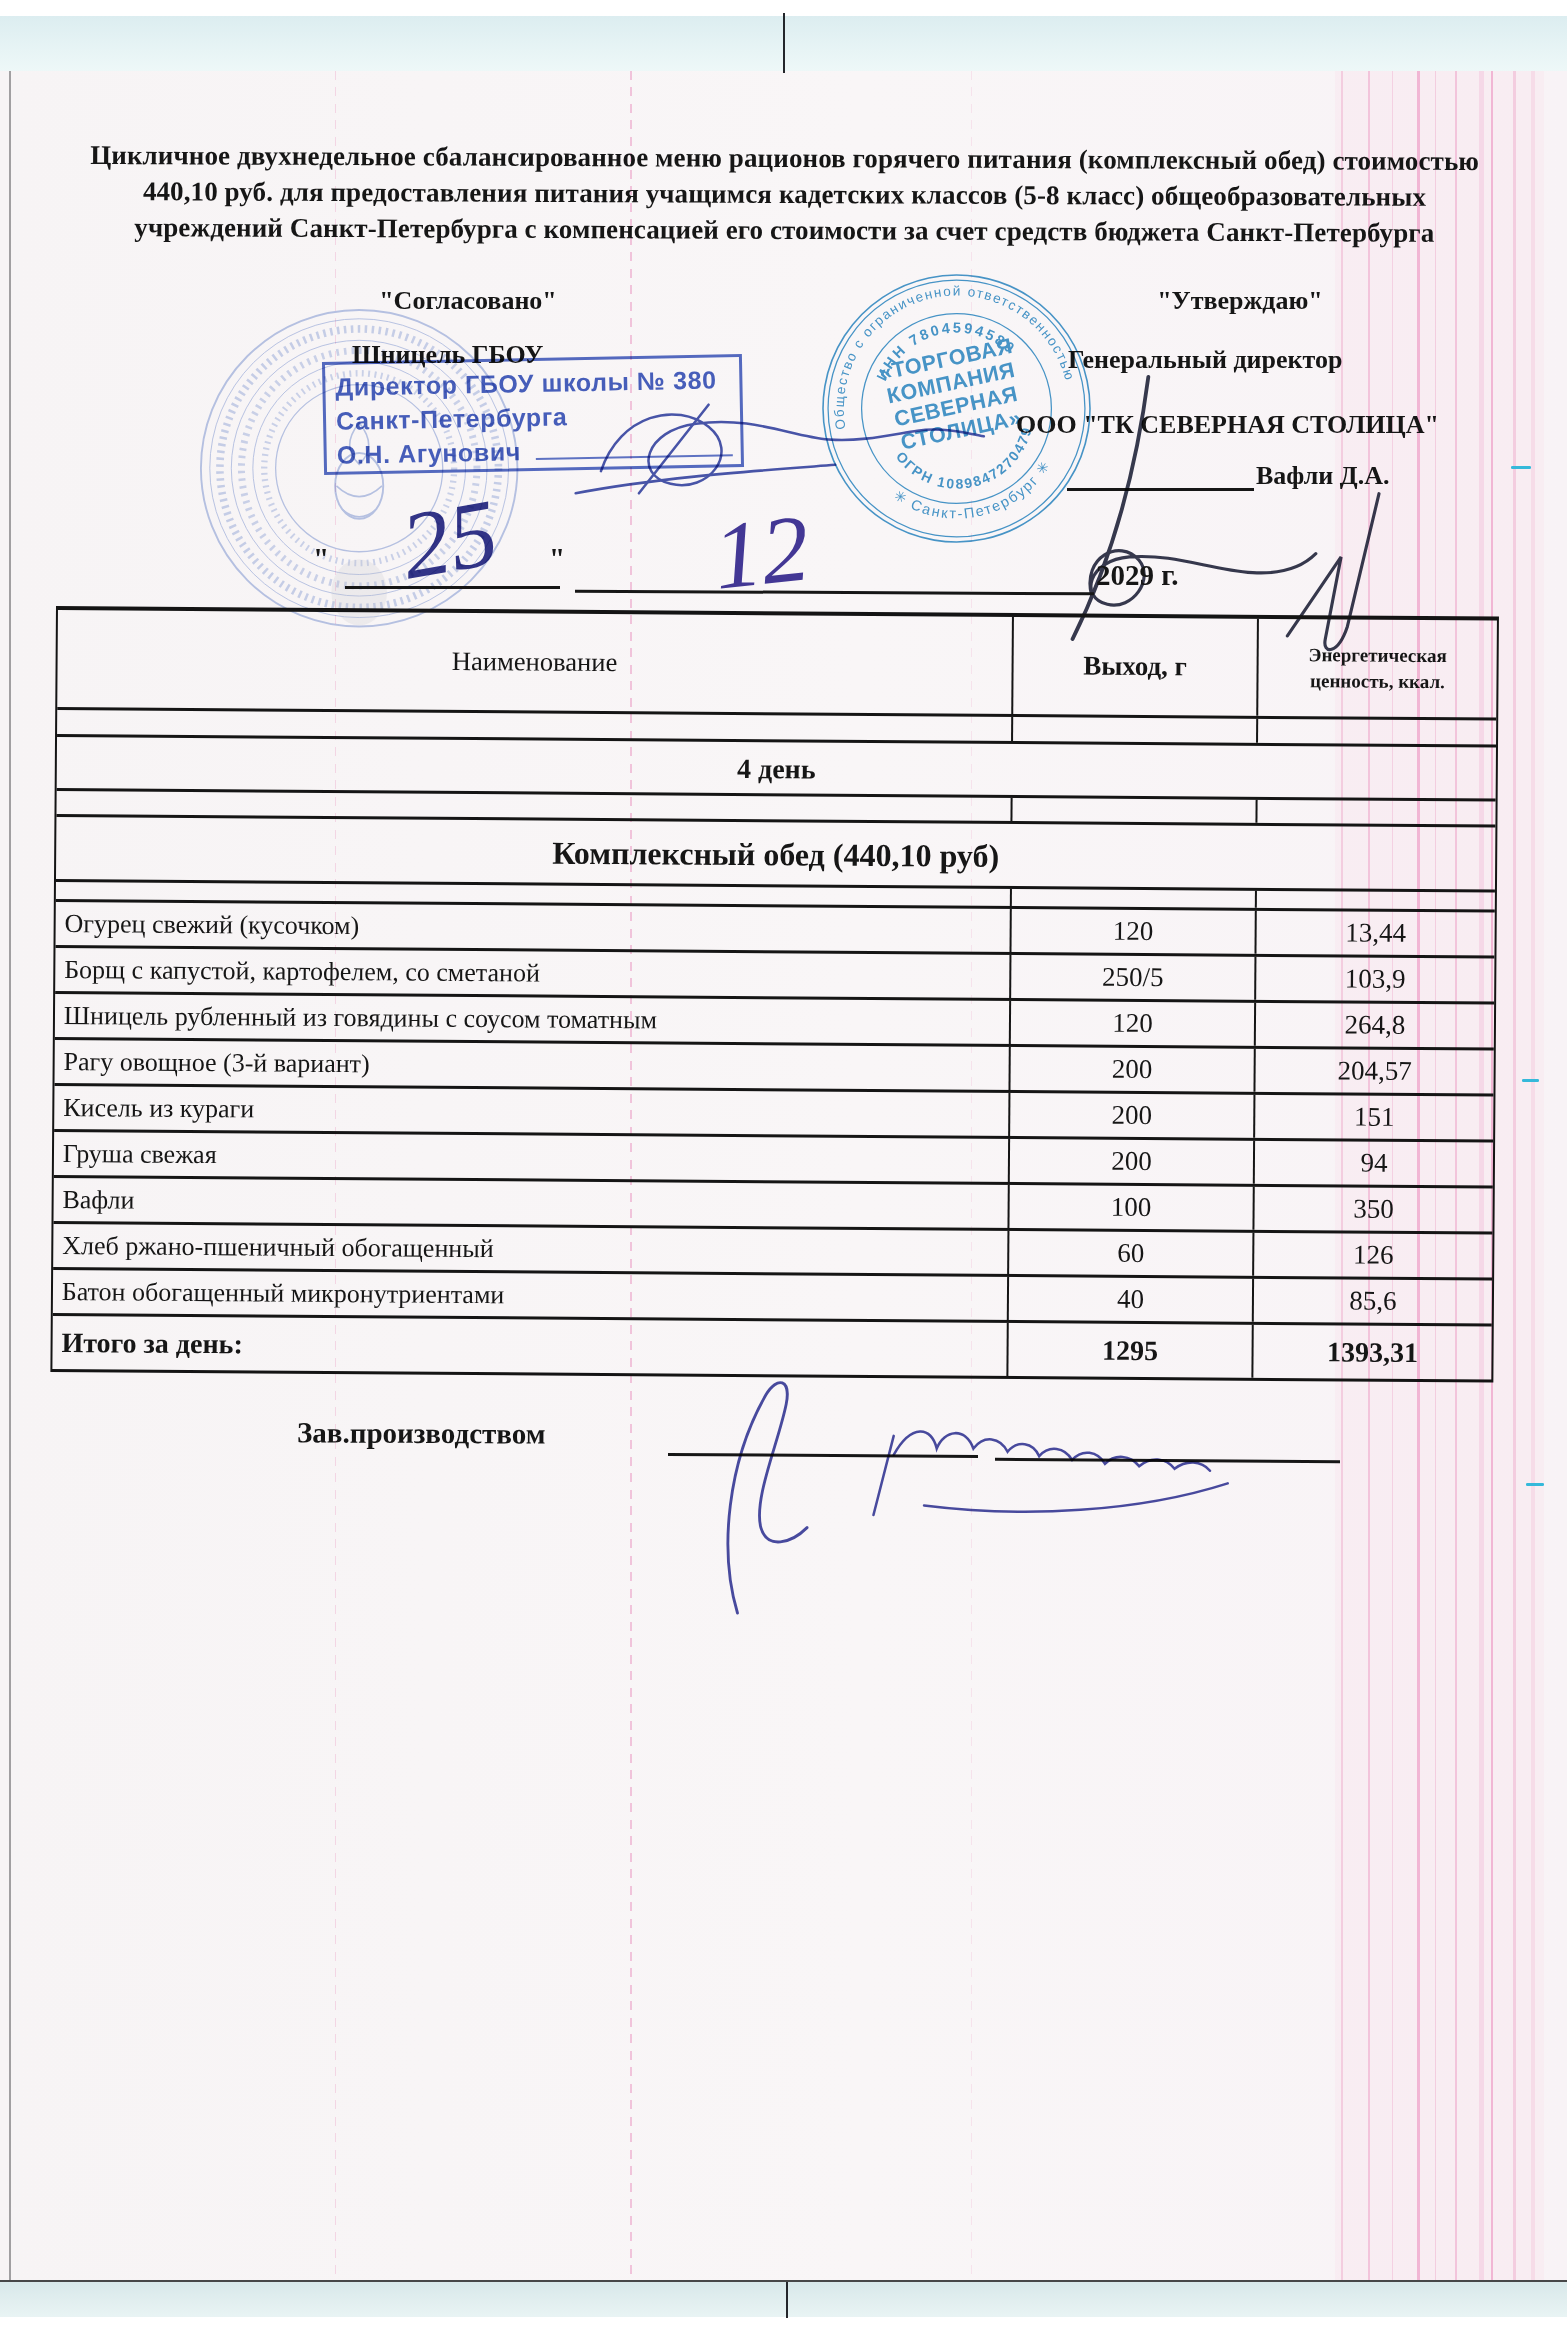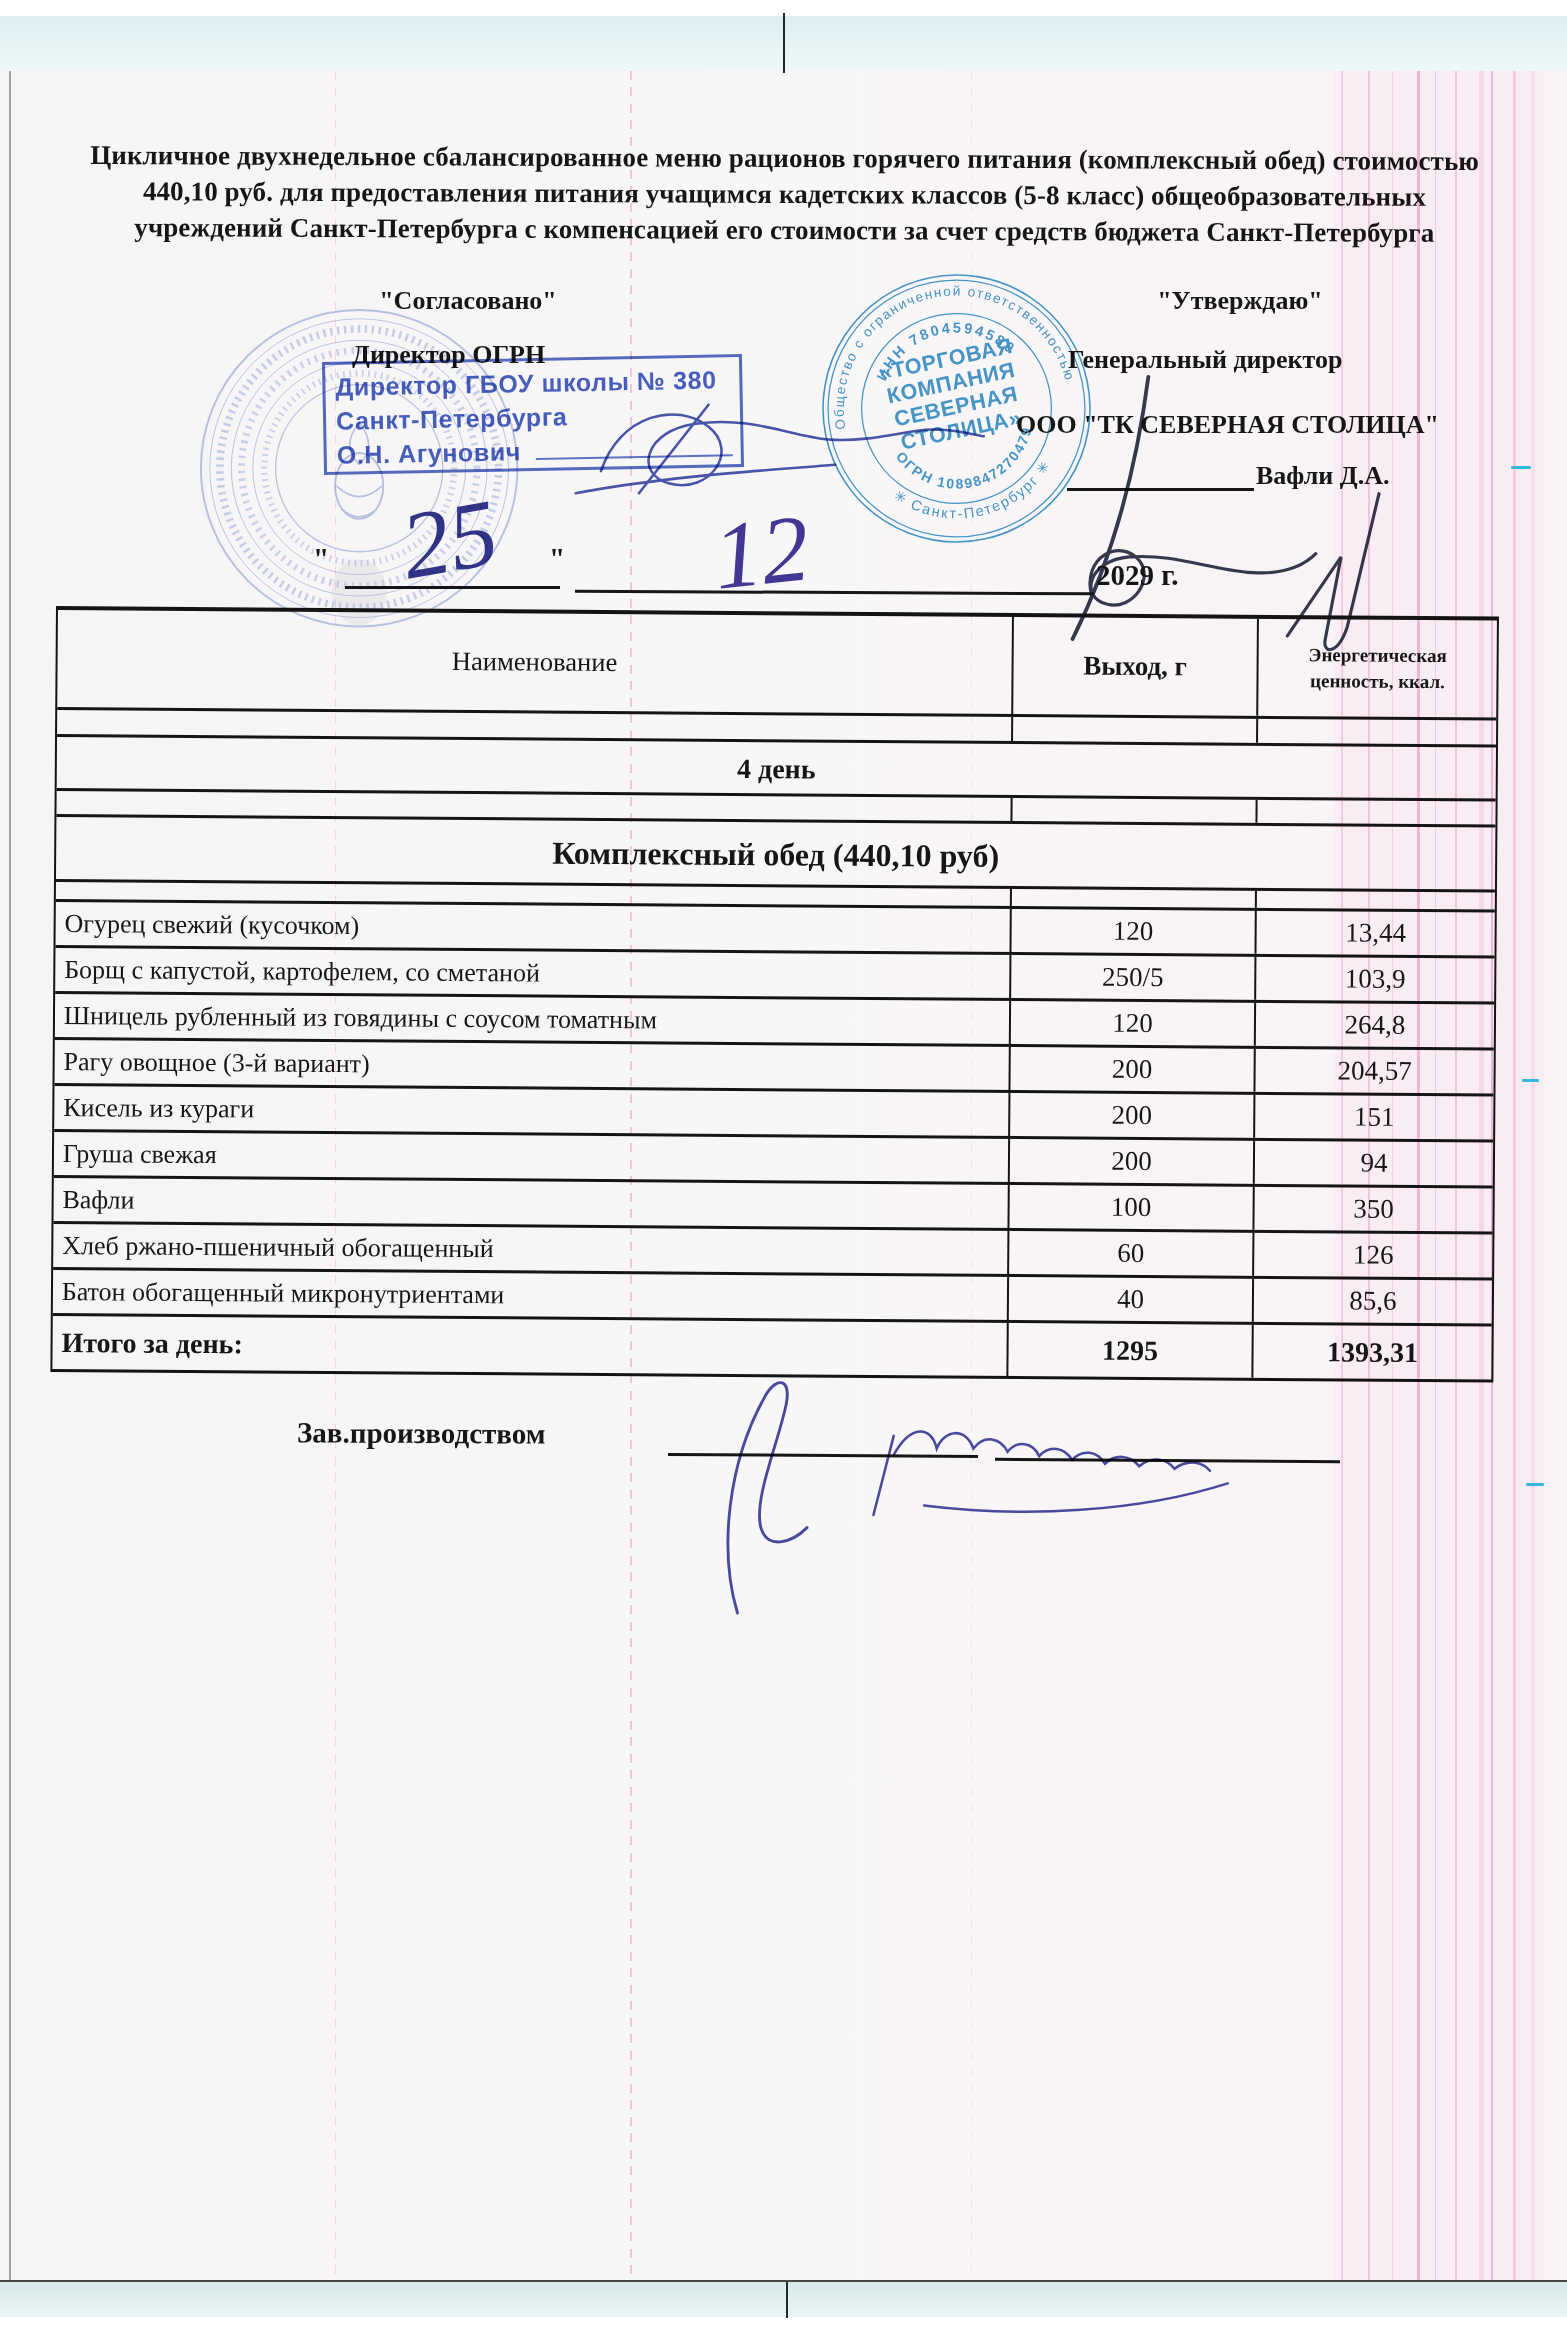--- a/index.html
+++ b/index.html
@@ -85,21 +85,21 @@
 <div class="abs cyan-dash" style="left:1522px;top:1079px;width:16.5px;"></div>
 <div class="abs cyan-dash" style="left:1526px;top:1483px;width:17.7px;"></div>
 
 <div class="abs ctr" style="left:57px;top:140px;width:1455px;transform:rotate(.25deg);">
   <div class="title-line">Цикличное двухнедельное сбалансированное меню рационов горячего питания (комплексный обед) стоимостью</div>
   <div class="title-line">440,10 руб. для предоставления питания учащимся кадетских классов (5-8 класс) общеобразовательных</div>
   <div class="title-line">учреждений Санкт-Петербурга с компенсацией его стоимости за счет средств бюджета Санкт-Петербурга</div>
 </div>
 
 <div class="abs ctr lbl41" style="left:272px;top:286px;width:392px;">"Согласовано"</div>
-<div class="abs lbl41" style="left:352px;top:340px;">Директор ОГРН</div>
+<div class="abs lbl41" style="left:352px;top:340px;">Шницель ГБОУ</div>
 
 <svg class="abs ink" style="left:187px;top:296px;opacity:.52;" width="345" height="345" viewBox="0 0 545 545">
   <g fill="none" stroke="#7b96d6">
     <circle cx="272" cy="272" r="250" stroke-width="3"></circle>
     <circle cx="272" cy="272" r="236" stroke-width="1.5"></circle>
     <circle cx="272" cy="272" r="220" stroke-width="12" stroke-dasharray="4 7" opacity=".75"></circle>
     <circle cx="272" cy="272" r="202" stroke-width="1.5"></circle>
     <circle cx="272" cy="272" r="186" stroke-width="11" stroke-dasharray="4 8" opacity=".7"></circle>
     <circle cx="272" cy="272" r="168" stroke-width="1.5"></circle>
     <circle cx="272" cy="272" r="150" stroke-width="10" stroke-dasharray="3 7" opacity=".7"></circle>

